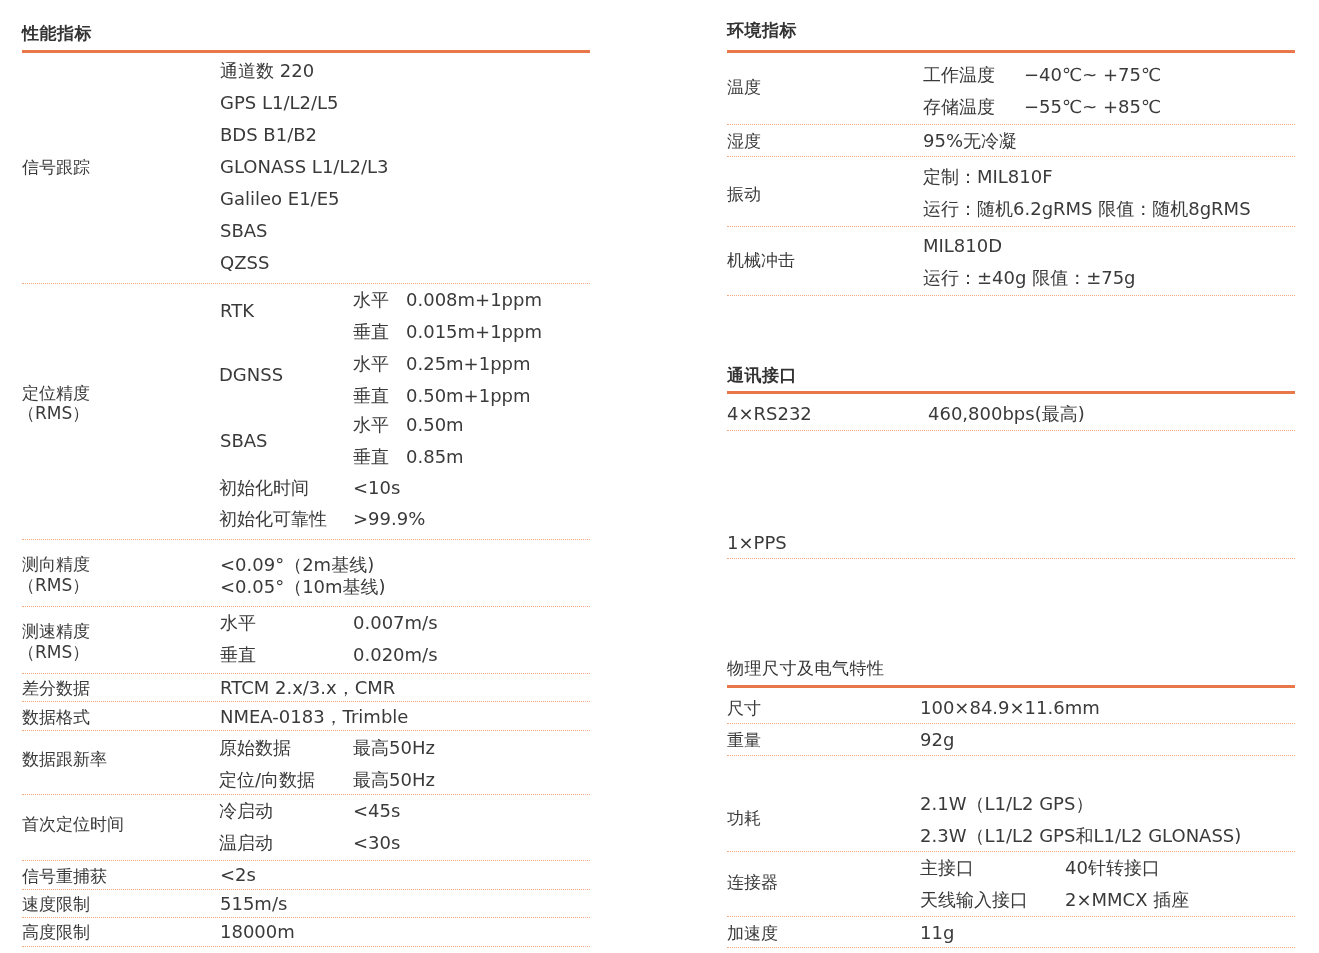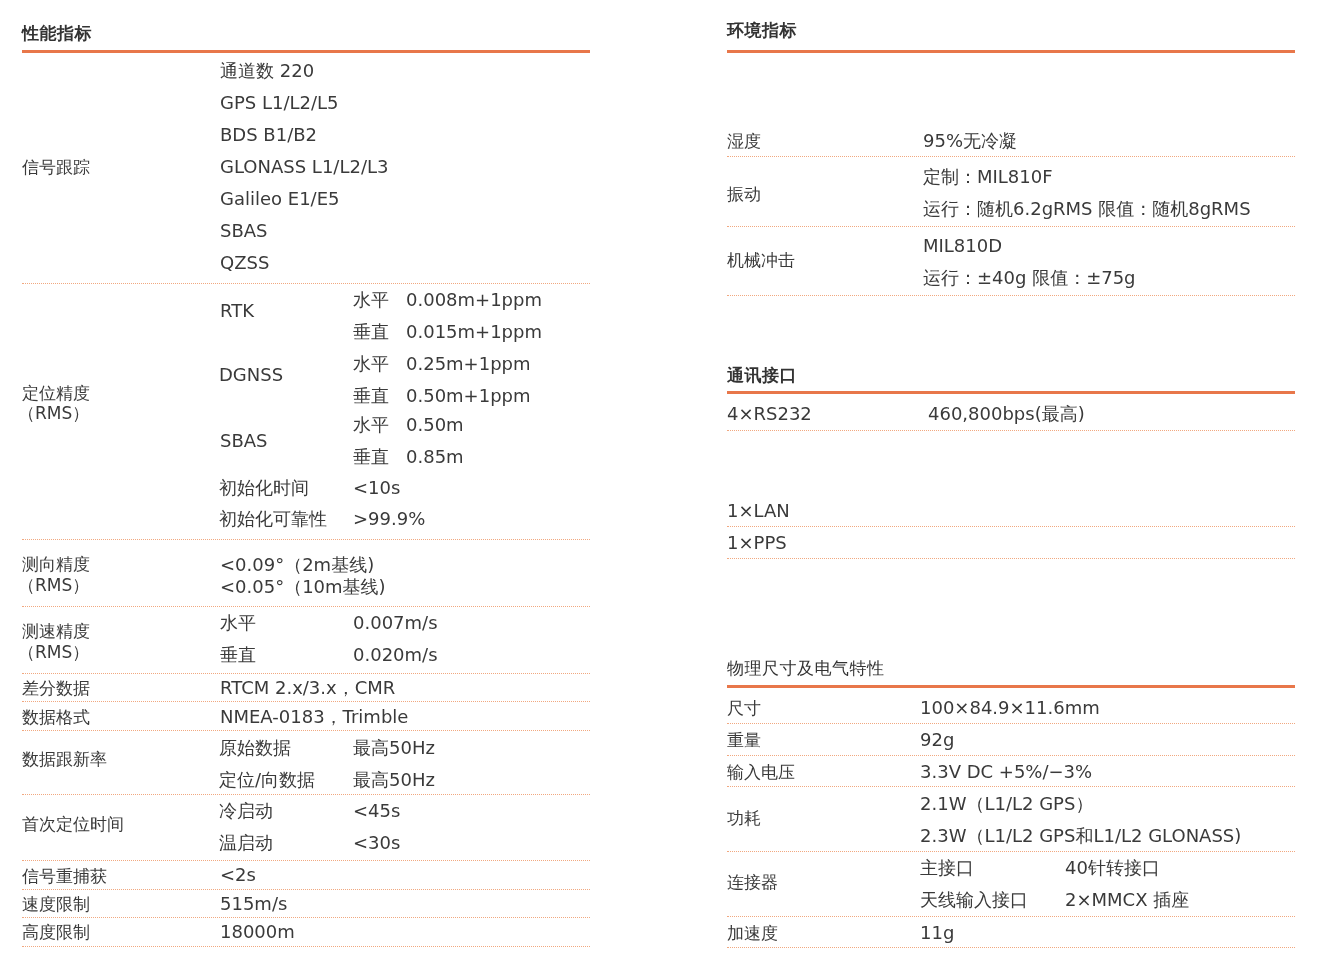--- a/index.html
+++ b/index.html
@@ -117,20 +117,27 @@
     <div class="lbl" style="top:4px;">高度限制</div>
     <div class="t" style="left:198px;top:3px;">18000m</div>
   </div>
 </div>
 
 <div class="col right" style="height:953px;">
 
   <div class="sec-title" style="top:11px;">环境指标</div>
   <div class="rule" style="top:42px;"></div>
 
+  <div class="row" style="top:45px;height:71px;">
+    <div class="lbl" style="top:24px;">温度</div>
+    <div class="t" style="left:196px;top:11px;">工作温度</div>
+    <div class="t" style="left:297px;top:11px;">−40℃~ +75℃</div>
+    <div class="t" style="left:196px;top:43px;">存储温度</div>
+    <div class="t" style="left:297px;top:43px;">−55℃~ +85℃</div>
+  </div>
   <div class="row" style="top:117px;height:31px;">
     <div class="lbl" style="top:6px;">湿度</div>
     <div class="t" style="left:196px;top:5px;">95%无冷凝</div>
   </div>
   <div class="row" style="top:149px;height:69px;">
     <div class="lbl" style="top:27px;">振动</div>
     <div class="t" style="left:196px;top:9px;">定制：MIL810F</div>
     <div class="t" style="left:196px;top:41px;">运行：随机6.2gRMS  限值：随机8gRMS</div>
   </div>
   <div class="row" style="top:219px;height:68px;">
@@ -138,41 +145,34 @@
     <div class="t" style="left:196px;top:8px;">MIL810D</div>
     <div class="t" style="left:196px;top:40px;">运行：±40g  限值：±75g</div>
   </div>
 
   <div class="sec-title" style="top:356px;">通讯接口</div>
   <div class="rule" style="top:383px;"></div>
   <div class="row" style="top:386px;height:36px;">
     <div class="t" style="left:0;top:9px;">4×RS232</div>
     <div class="t" style="left:201px;top:9px;">460,800bps(最高)</div>
   </div>
-  <div class="row" style="top:487px;height:31px;">
-    <div class="t" style="left:0;top:5px;">1×LAN</div>
-  </div>
   <div class="row" style="top:519px;height:31px;">
     <div class="t" style="left:0;top:5px;">1×PPS</div>
   </div>
 
   <div class="sec-title light" style="top:649px;">物理尺寸及电气特性</div>
   <div class="rule" style="top:677px;"></div>
 
   <div class="row" style="top:680px;height:35px;">
     <div class="lbl" style="top:10px;">尺寸</div>
     <div class="t" style="left:193px;top:9px;">100×84.9×11.6mm</div>
   </div>
   <div class="row" style="top:716px;height:31px;">
     <div class="lbl" style="top:6px;">重量</div>
     <div class="t" style="left:193px;top:5px;">92g</div>
-  </div>
-  <div class="row" style="top:748px;height:30px;">
-    <div class="lbl" style="top:6px;">输入电压</div>
-    <div class="t" style="left:193px;top:5px;">3.3V DC +5%/−3%</div>
   </div>
   <div class="row" style="top:779px;height:64px;">
     <div class="lbl" style="top:21px;">功耗</div>
     <div class="t" style="left:193px;top:6px;">2.1W（L1/L2 GPS）</div>
     <div class="t" style="left:193px;top:38px;">2.3W（L1/L2 GPS和L1/L2 GLONASS)</div>
   </div>
   <div class="row" style="top:844px;height:64px;">
     <div class="lbl" style="top:20px;">连接器</div>
     <div class="t" style="left:193px;top:5px;">主接口</div>
     <div class="t" style="left:338px;top:5px;">40针转接口</div>

